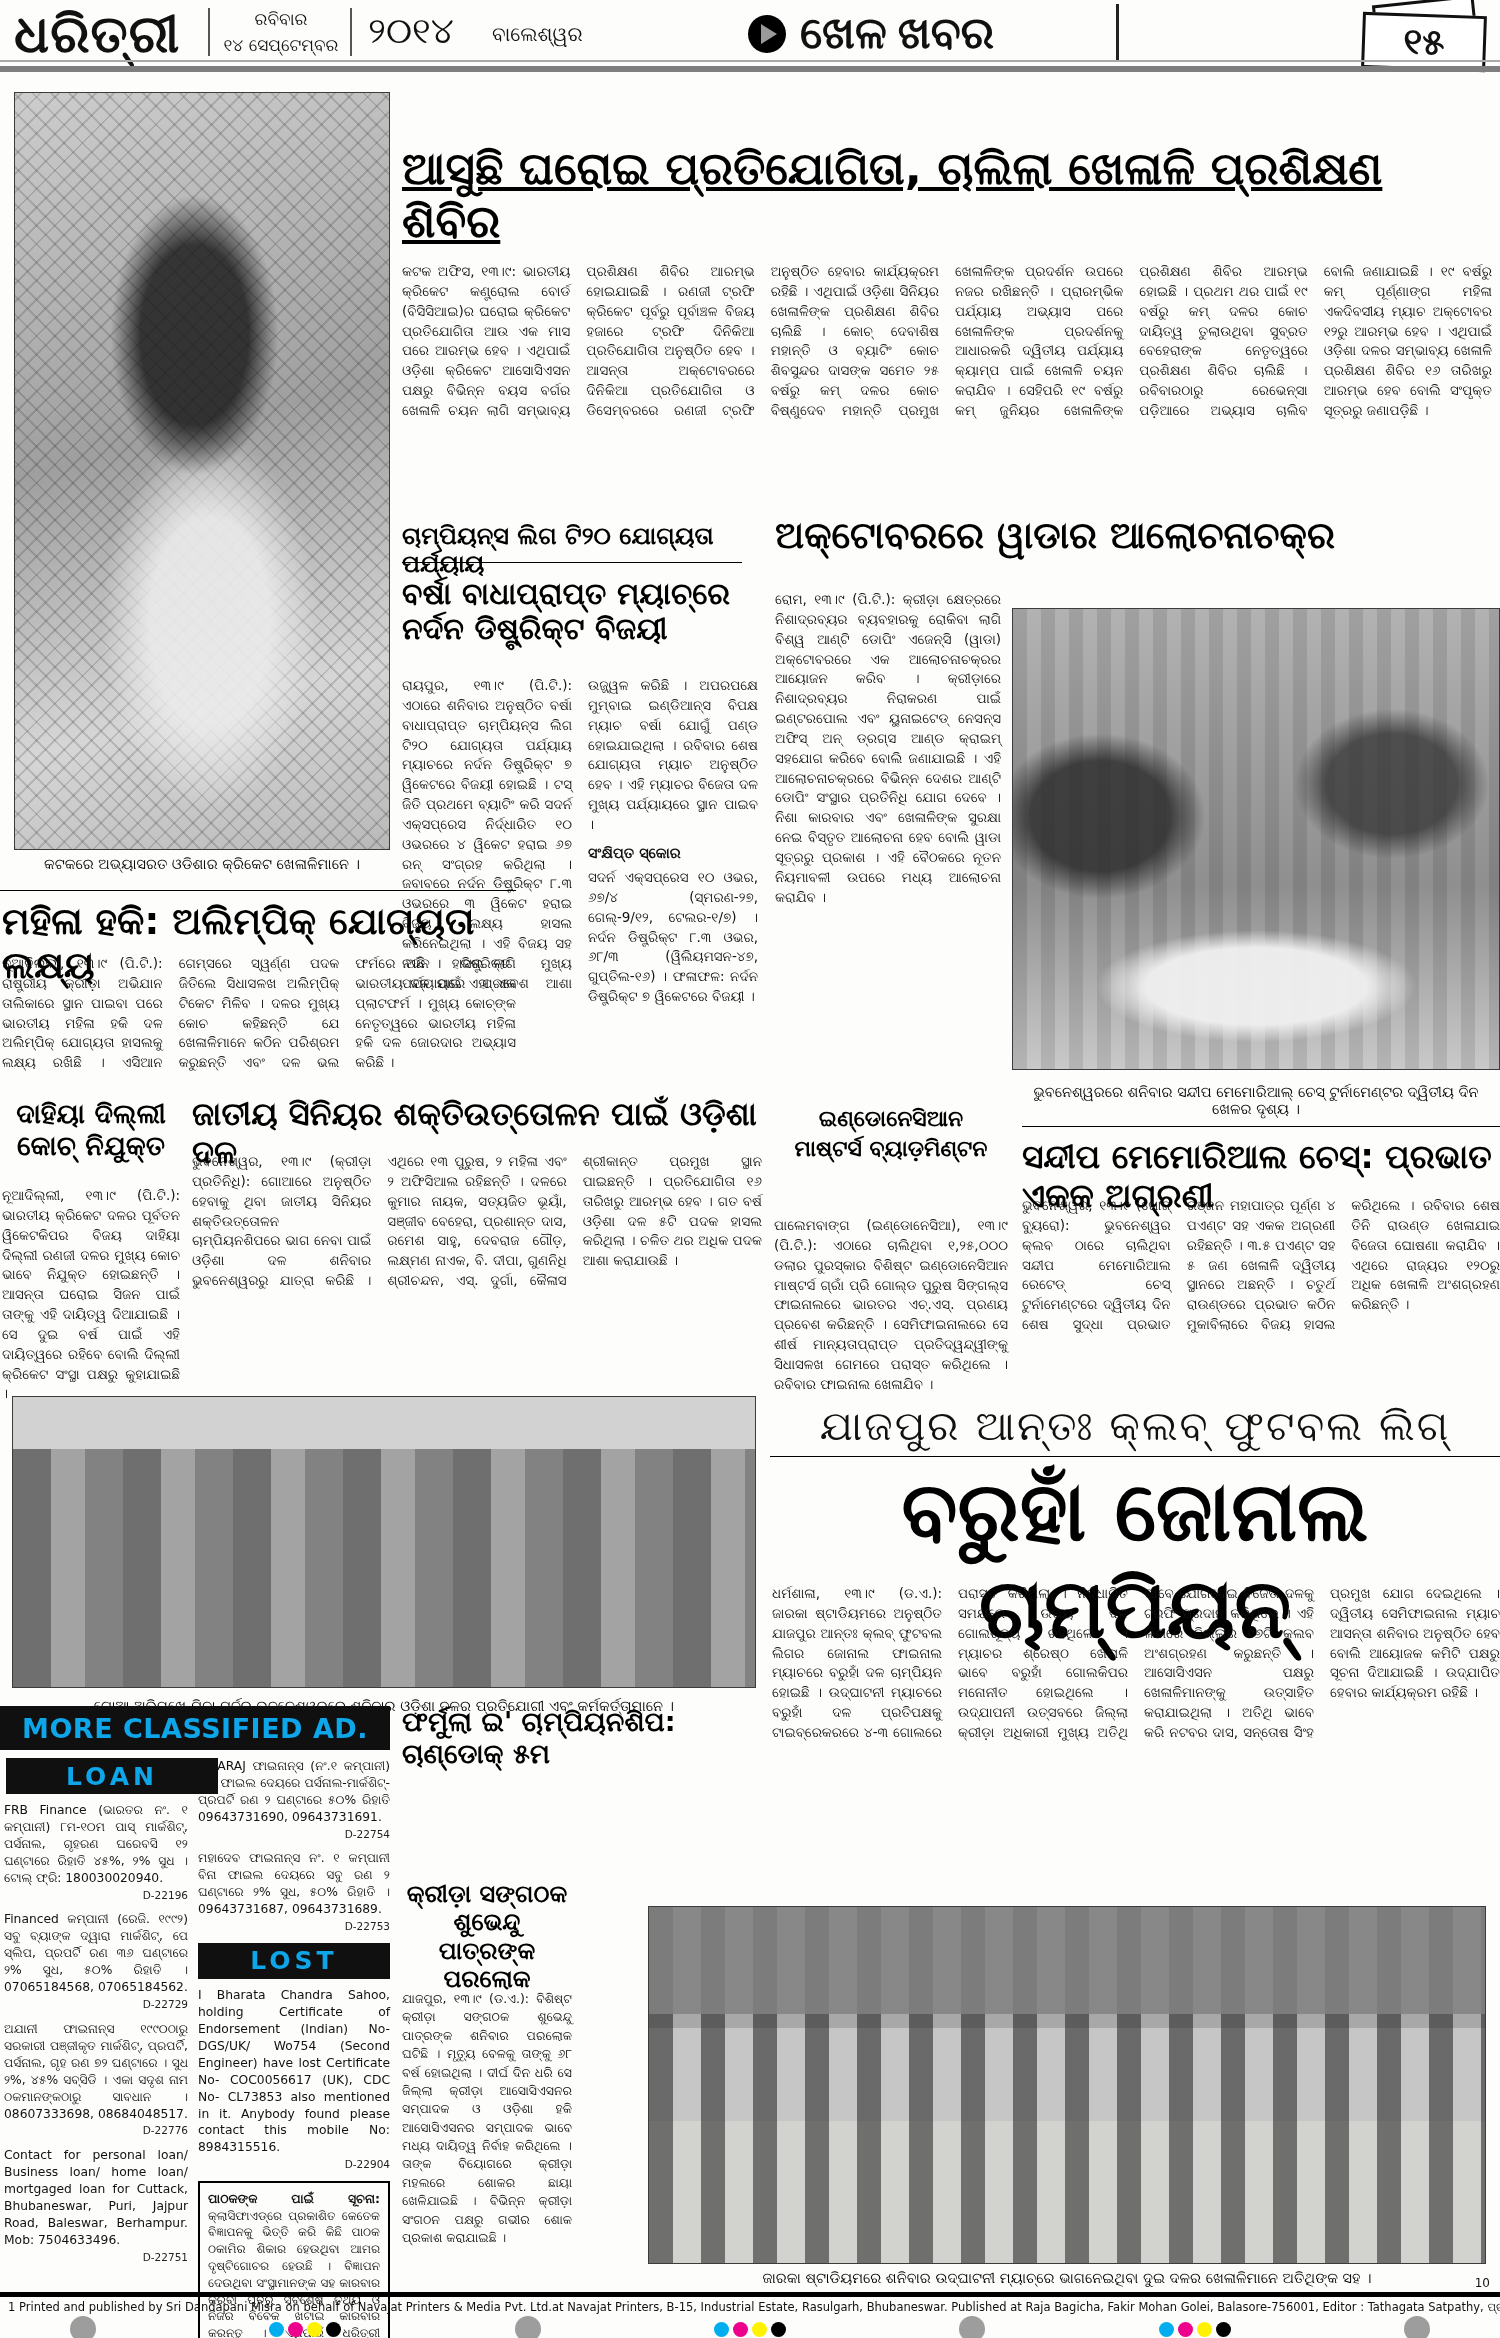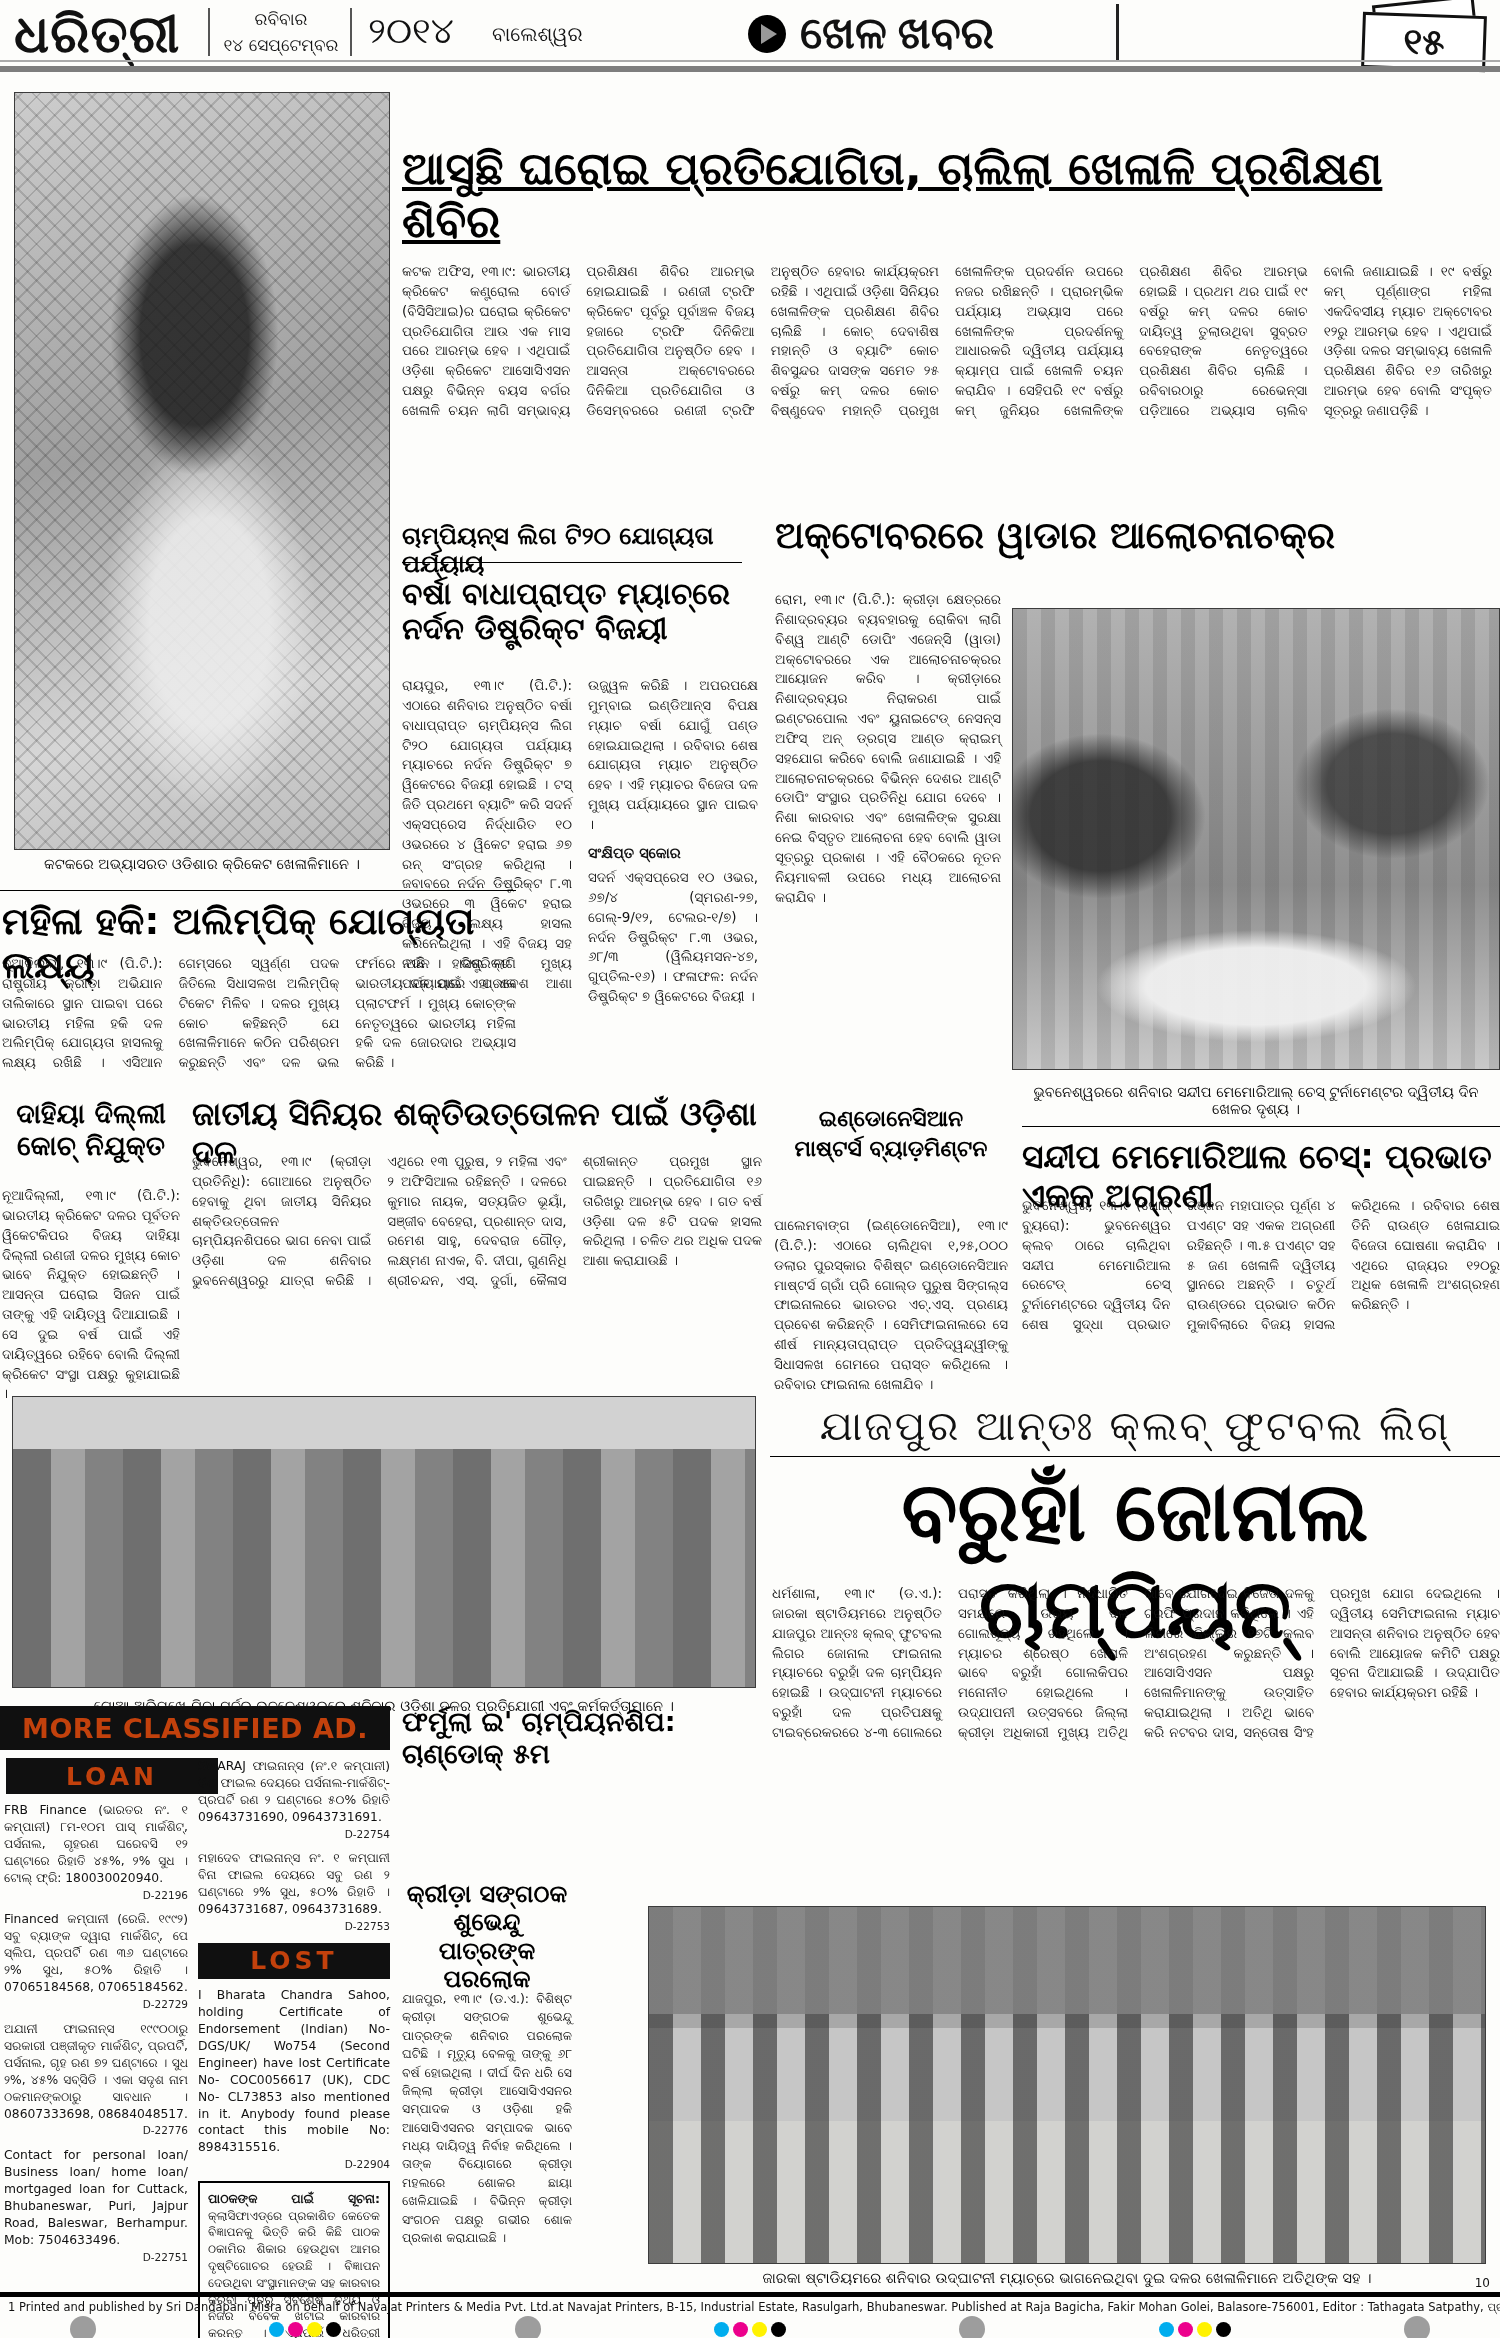--- a/index.html
+++ b/index.html
@@ -53,21 +53,21 @@
   .ph-group{background:
      linear-gradient(180deg,#d2d2d2 0 18%, transparent 18%),
      repeating-linear-gradient(90deg,#6f6f6f 0 38px,#a3a3a3 38px 72px,#828282 72px 110px),
      linear-gradient(180deg,#bcbcbc,#9a9a9a);}
   .ph-football{background:
      repeating-linear-gradient(90deg, rgba(30,30,30,.55) 0 24px, transparent 24px 52px),
      linear-gradient(180deg,#a8a8a8 0 34%, #c6c6c6 34% 60%, #d2d2cf 60% 100%);}
   .ph-football:before{content:"";position:absolute;inset:0;
      background:linear-gradient(180deg, rgba(130,130,130,.85) 0 30%, transparent 30%);}
   
-  .banner{background:#101010;color:#c2410c;font-weight:bold;display:flex;align-items:center;justify-content:center;}
+  .banner{background:#101010;color:#0ea5e9;font-weight:bold;display:flex;align-items:center;justify-content:center;}
   .banner-main{font-size:27px;letter-spacing:.5px;}
   .banner-sub{font-size:25px;letter-spacing:4px;}
   .ad{font-size:12.3px;line-height:1.38;text-align:justify;margin-bottom:9px;}
   .ad-ref{display:block;text-align:right;font-size:10.5px;color:#222;margin-top:1px;}
   .notice-box{border:2px solid #000;padding:7px 8px;font-size:12px;line-height:1.4;text-align:justify;}
   .notice-box b{font-size:12.5px;}
   
   .foot-rule{background:#000;height:5px;}
   .imprint{font-size:11.5px;color:#111;white-space:nowrap;}
   .pagemark{font-size:12px;text-align:right;}

